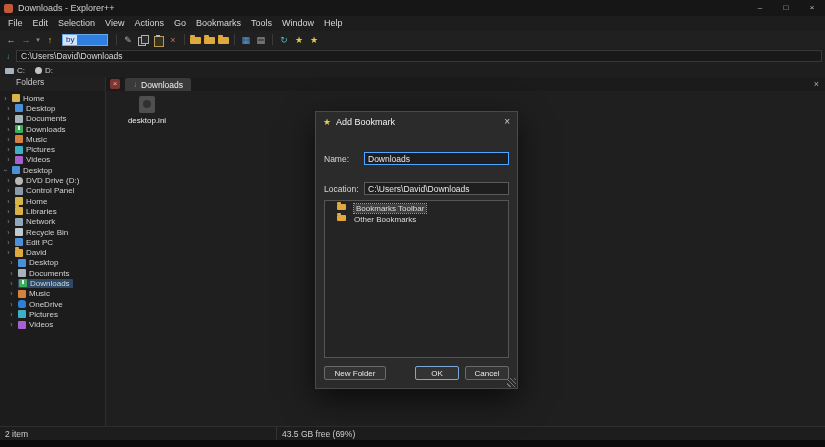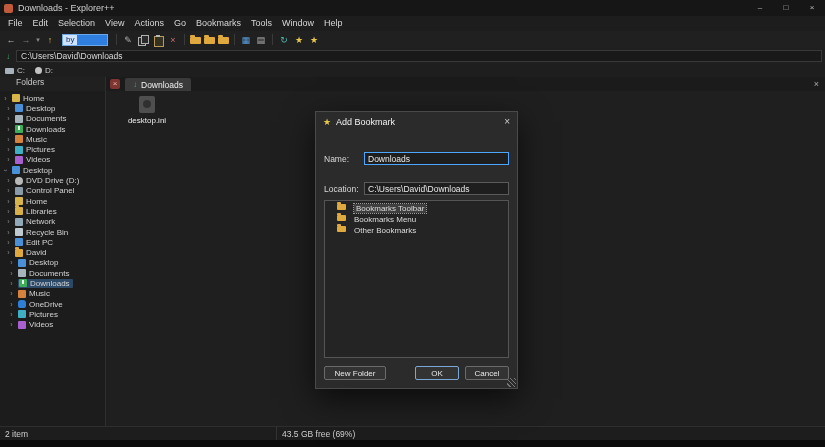--- a/index.html
+++ b/index.html
@@ -376,24 +376,20 @@
         <span class="flabel">Location:</span>
         <input class="finput" value="C:\Users\David\Downloads" style="">
       </div>
       <div class="dlg-list">
         <div class="dlg-item selected">
           <span class="dfolder"></span>
           <span class="dlg-item-label">Bookmarks Toolbar</span>
         </div>
         <div class="dlg-item">
           <span class="dfolder"></span>
-          <span class="dlg-item-label">Bookmarks Menu</span>
-        </div>
-        <div class="dlg-item">
-          <span class="dfolder"></span>
           <span class="dlg-item-label">Other Bookmarks</span>
         </div>
       </div>
       <div class="dlg-footer">
         <button class="btn btn-newfolder">New Folder</button>
         <button class="btn btn-ok">OK</button>
         <button class="btn btn-cancel">Cancel</button>
       </div>
     </div>
     <span class="resize-grip"></span>

